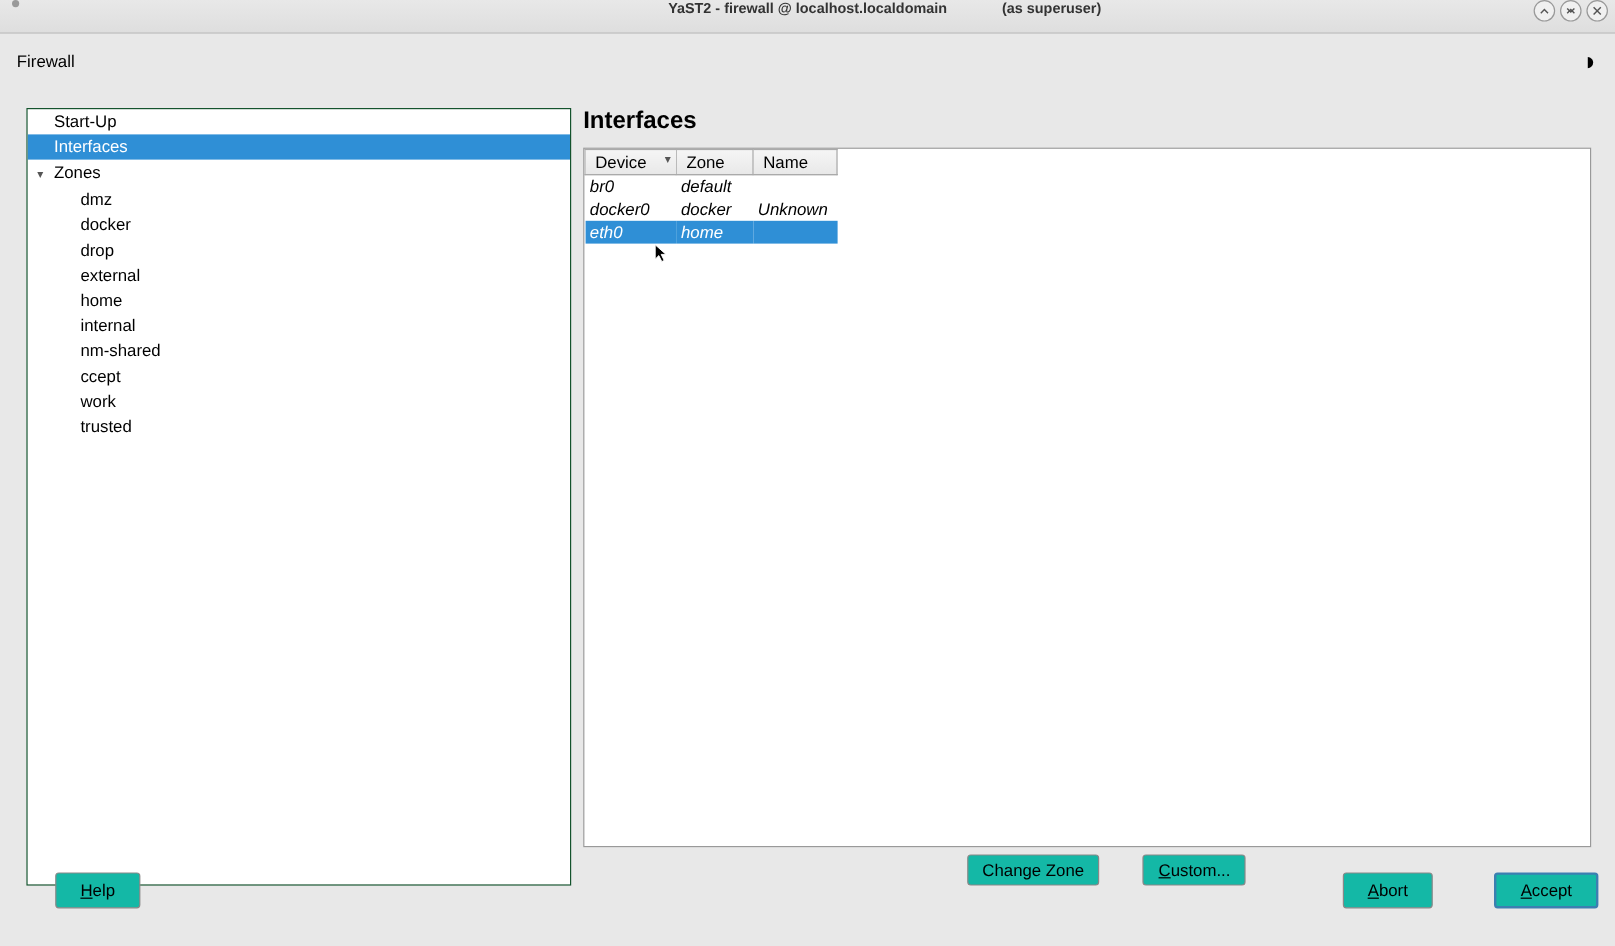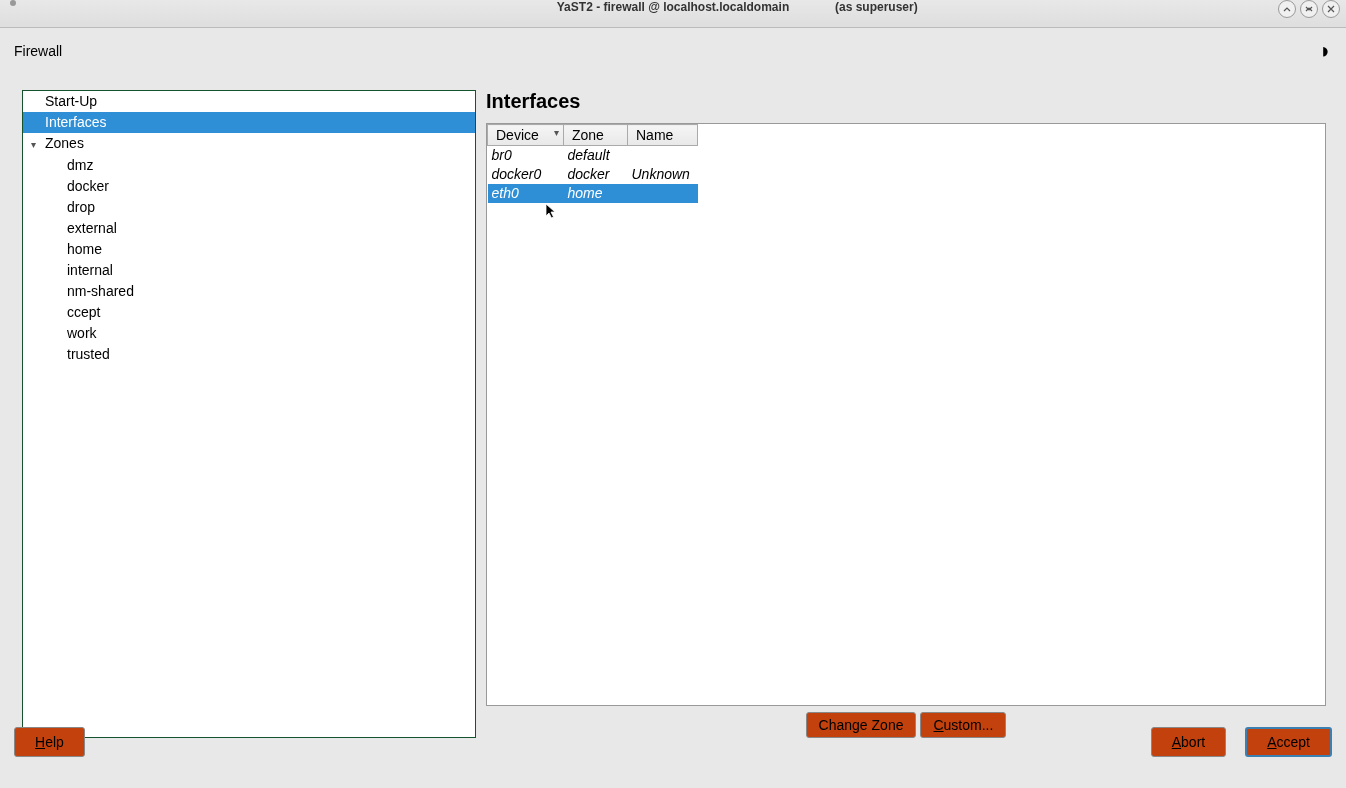--- a/index.html
+++ b/index.html
@@ -84,26 +84,27 @@
     }
     .tbl th.sortable { padding-right: 18px; position: relative; }
     .tbl th.sortable::after {
       content: "▾"; position: absolute; right: 4px; font-size: 10px; color: #555;
     }
     .tbl td { padding: 0 4px; line-height: 19px; font-style: italic; }
     .tbl tr.selected td { background: #2f8fd6; color: #fff; }
 
     .table-buttons { margin-top: 6px; display: flex; justify-content: center; gap: 4px; }
     .btn {
-      background: #c2410c;
+      background: #14b8a6;
       border: 1px solid #888;
       border-radius: 3px;
       padding: 4px 12px;
       font-size: 14px;
       cursor: pointer;
+      margin-left: 32px;
     }
     .btn u { text-decoration: underline; }
 
     .footer {
       position: absolute;
       left: 14px; right: 14px; bottom: 31px;
       display: flex; justify-content: space-between;
     }
     .footer-right { display: flex; gap: 19px; }
     .footer .btn { padding: 5px 20px; }

